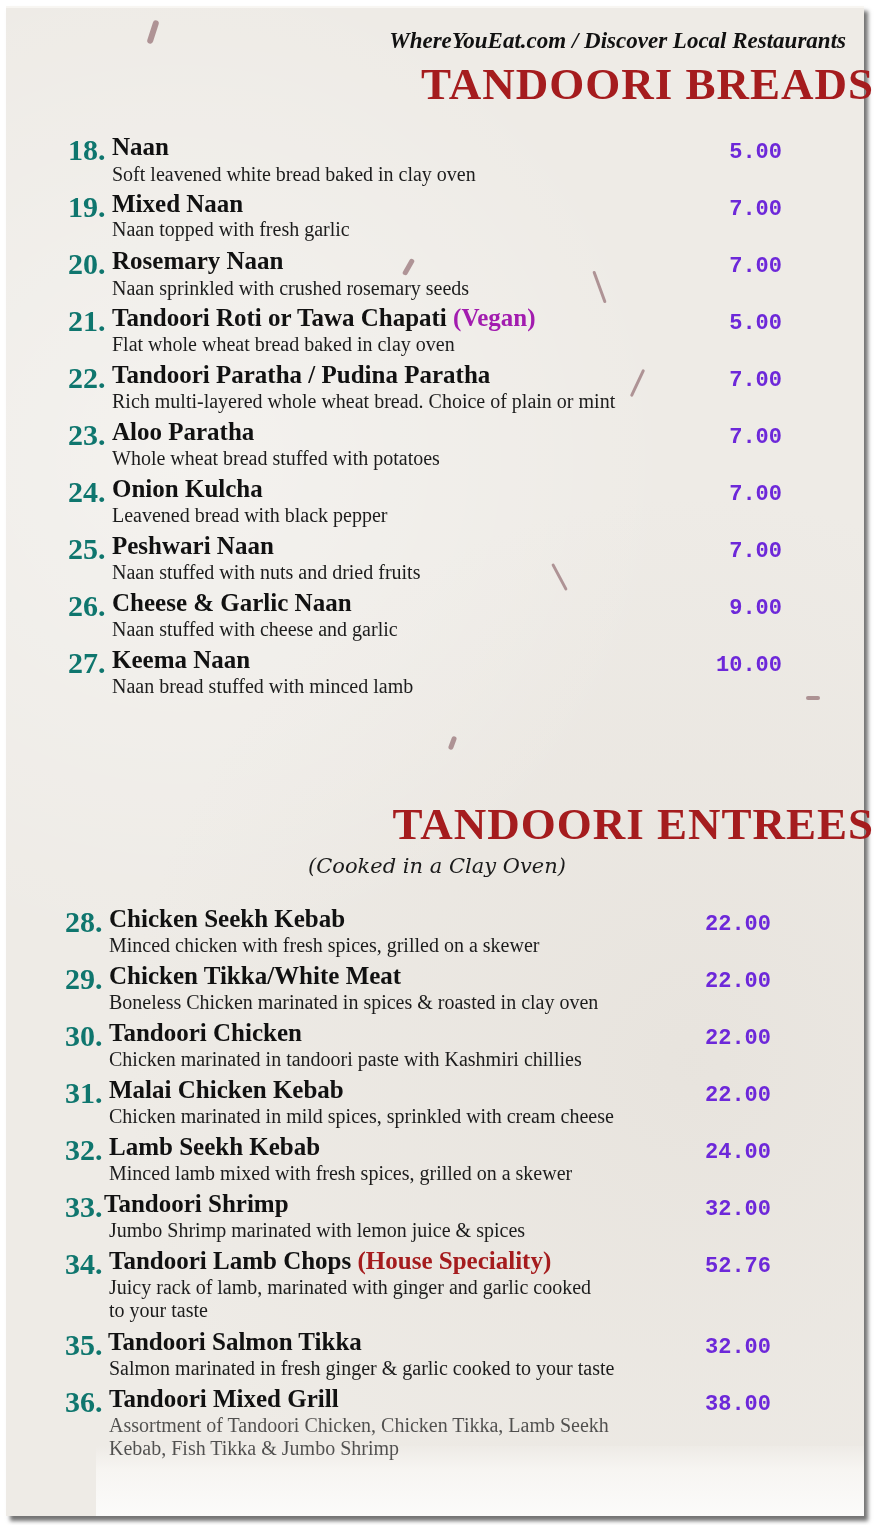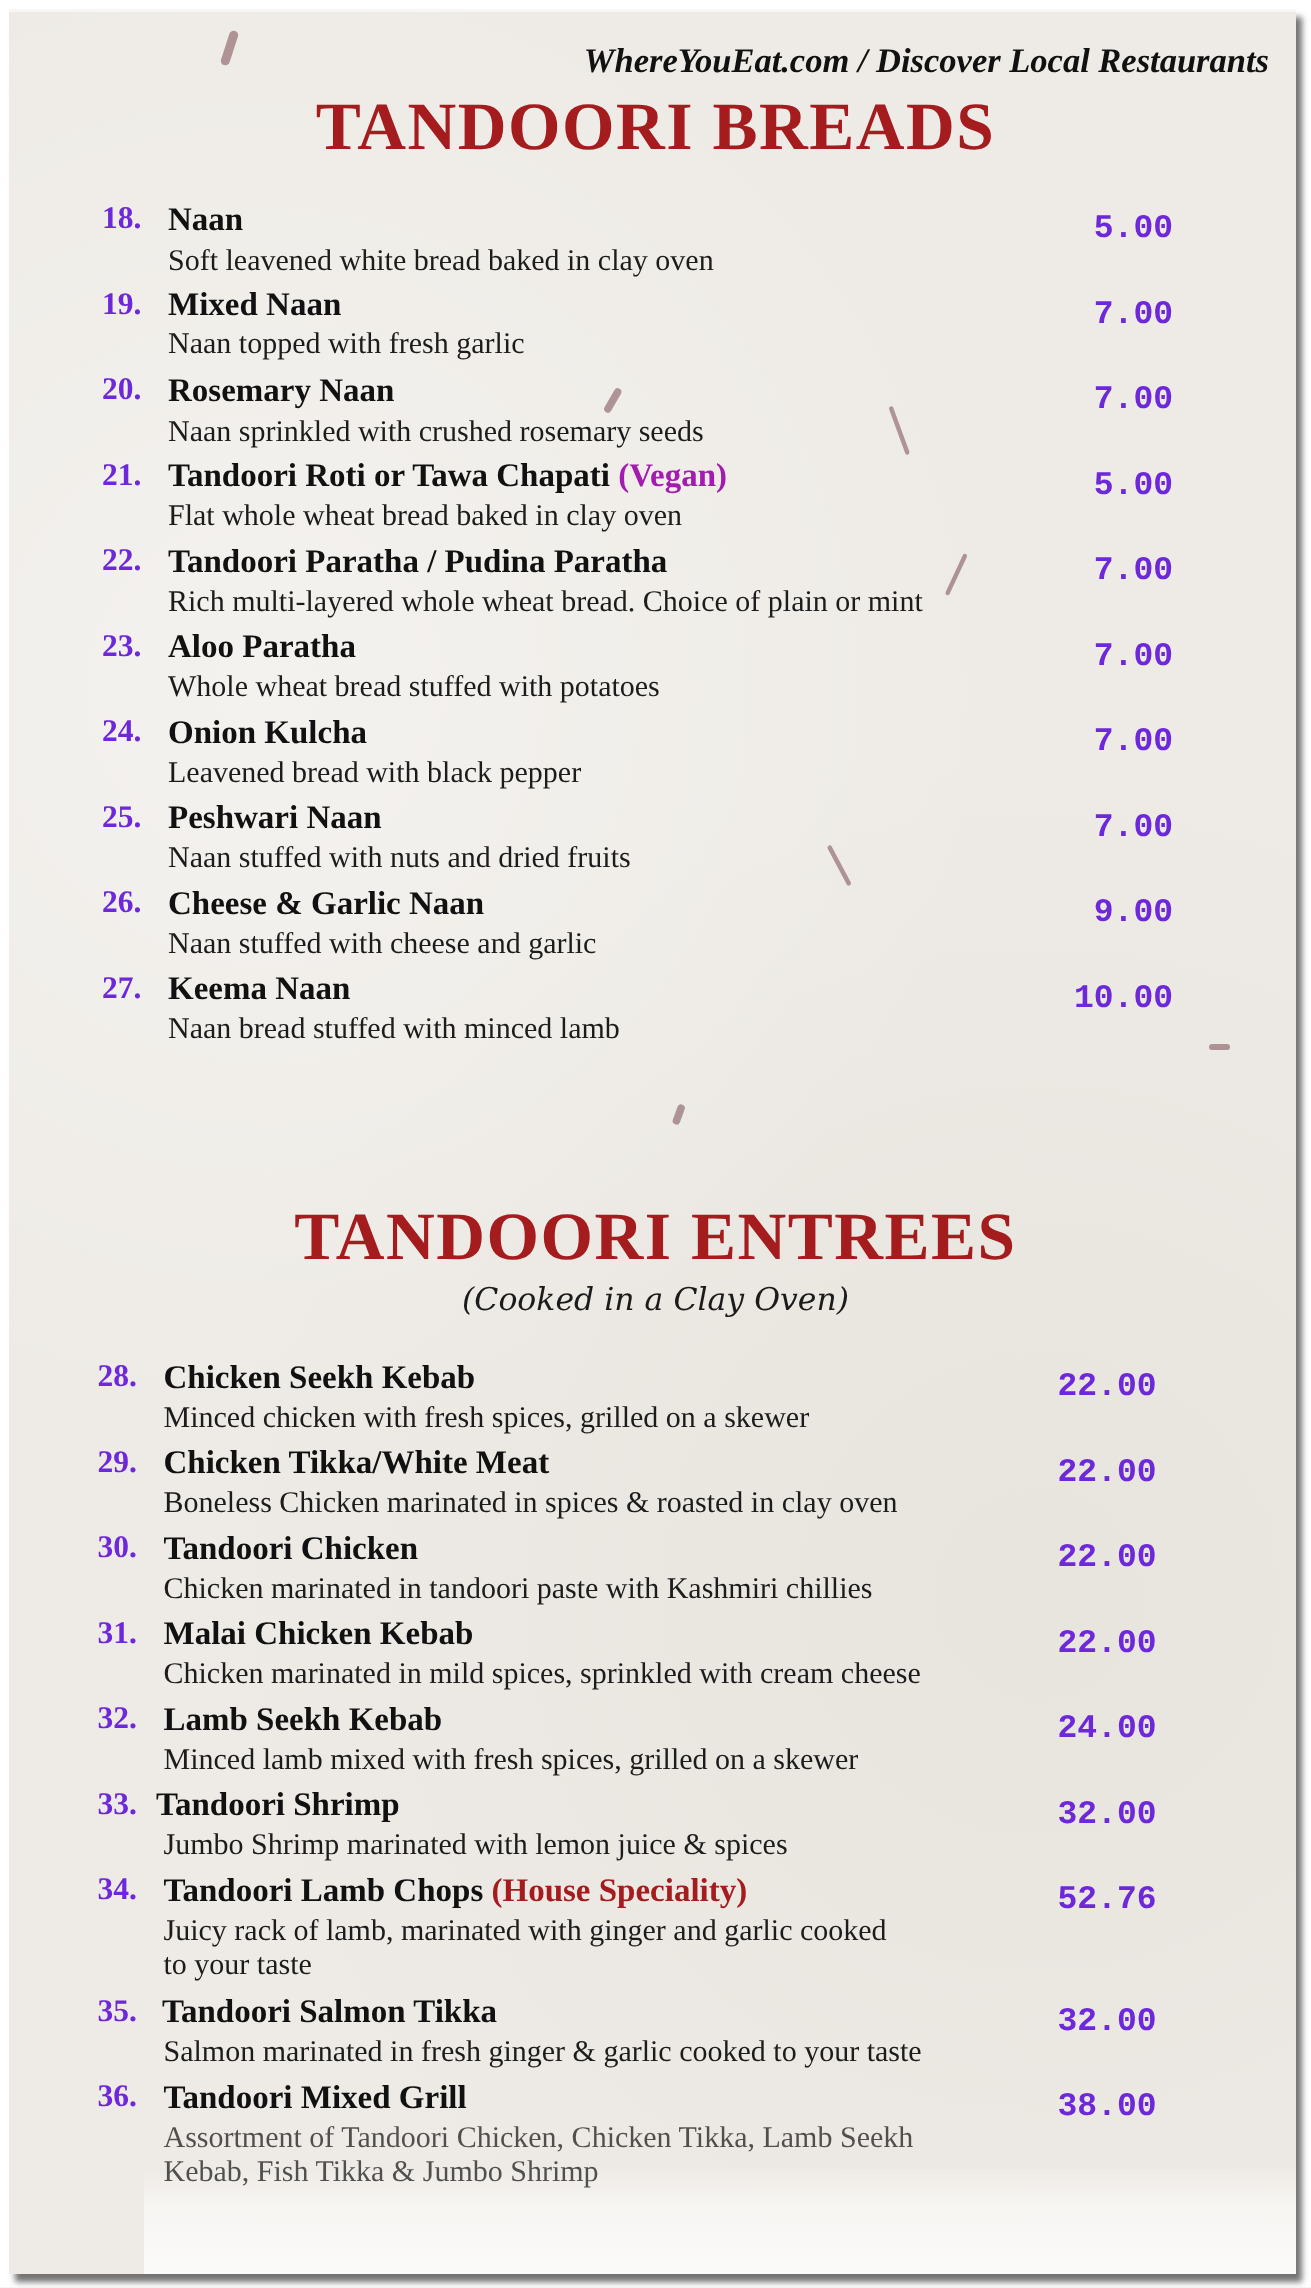--- a/index.html
+++ b/index.html
@@ -20,38 +20,38 @@
   .torn {
     position:absolute; left:90px; right:0; bottom:0; height:70px;
     background:linear-gradient(#eeebe6 0, #f7f5f2 35%, #fbfbfa 100%);
   }
   .watermark {
     position:absolute; right:28px; top:28px;
     font-family:"Liberation Serif", serif; font-style:italic; font-weight:bold;
     font-size:23px; color:#111;
   }
   .section-title {
-    position:absolute; left:0; width:874px; text-align:center;
+    position:absolute; left:0; width:874px; text-align:right;
     font-family:"Liberation Serif", serif; font-weight:bold;
     color:#a51c1e; letter-spacing:1px;
   }
   .t1 { top:58px; font-size:45px; }
   .t2 { top:798px; font-size:45px; }
   .subtitle {
     position:absolute; left:0; width:874px; top:854px; text-align:center;
     font-family:"DejaVu Serif", serif; font-style:italic; font-size:21px; color:#1b1b1b;
   }
   .item { position:absolute; left:0; width:874px; }
   .num {
     position:absolute; font-family:"Liberation Serif", serif; font-weight:bold;
-    font-size:21px; color:#6d28d9;
+    font-size:30px; color:#0f766e;
   }
   .name {
     position:absolute; font-family:"Liberation Serif", serif; font-weight:bold;
-    font-size:22px; color:#111; white-space:nowrap;
+    font-size:25px; color:#111; white-space:nowrap;
   }
   .tag-green { color:#a21caf; }
   .tag-red { color:#a51c1e; }
   .desc {
     position:absolute; font-family:"Liberation Serif", serif; font-size:20px;
     color:#1c1c1c; white-space:nowrap; line-height:23px;
   }
   .price {
     position:absolute; font-family:Liberation Mono, monospace; font-weight:bold;
     font-size:22px; color:#6d28d9; text-align:right;

